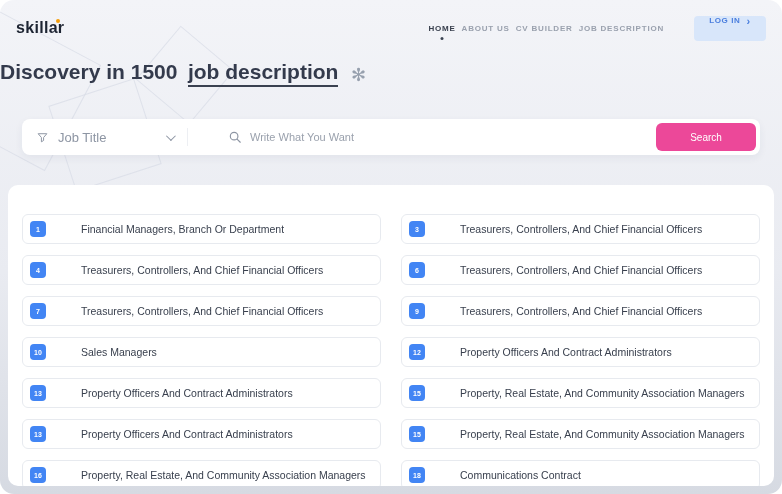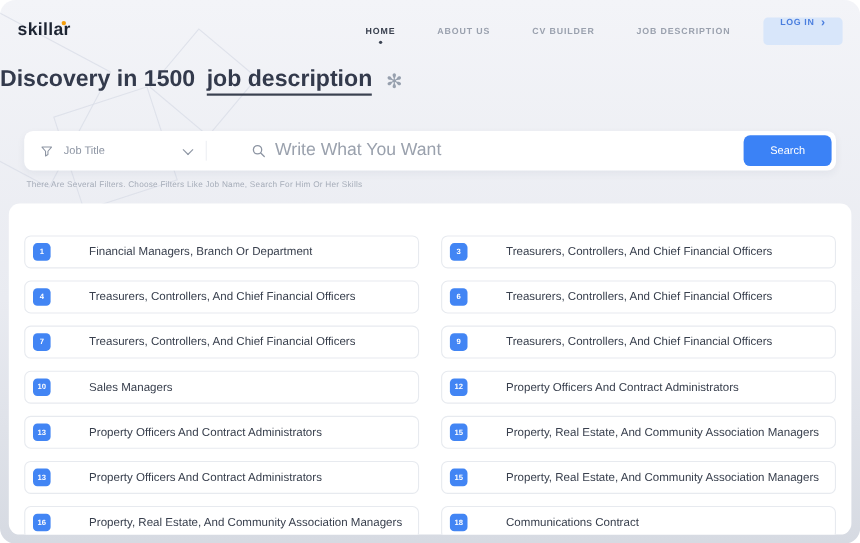--- a/index.html
+++ b/index.html
@@ -24,21 +24,21 @@
   .header {
     position: absolute; top: 0; left: 0; right: 0; height: 56px;
     display: flex; align-items: center; padding: 0 16px; z-index: 5;
   }
   .logo { position: relative; font-size: 16px; font-weight: 700; color: #1d2432; letter-spacing: .3px; }
   .logo-dot {
     position: absolute; left: 40px; top: 0px;
     width: 4px; height: 4px; border-radius: 50%; background: #f59e0b;
   }
   .spacer { flex: 1; }
-  .nav { display: flex; align-items: flex-end; gap: 38px; margin-right: 30px; }
+  .nav { display: flex; align-items: flex-end; gap: 6px; margin-right: 30px; }
   .nav-item {
     position: relative; font-size: 8px; letter-spacing: .8px; color: #9aa1ae;
     text-transform: uppercase; cursor: pointer; font-weight: 700;
   }
   .nav-item.active { color: #39404e; }
   .nav-dot {
     position: absolute; left: 50%; bottom: -7px; transform: translateX(-50%);
     width: 3px; height: 3px; border-radius: 50%; background: #3c4453;
   }
   .login-btn {
@@ -65,35 +65,35 @@
   .search-bar {
     position: absolute; top: 119px; left: 22px; right: 22px; height: 36px;
     background: #ffffff; border-radius: 8px;
     display: flex; align-items: center;
     box-shadow: 0 3px 8px rgba(40,50,80,.06); z-index: 4;
   }
   .filter-group {
     display: flex; align-items: center; gap: 9px;
     padding: 0 14px; width: 165px; cursor: pointer;
   }
-  .filter-label { font-size: 10px; color: #8d95a3; flex: 1; }
+  .filter-label { font-size: 13px; color: #8d95a3; flex: 1; }
   .chev {
     width: 7px; height: 7px; border-right: 1.4px solid #8d95a3; border-bottom: 1.4px solid #8d95a3;
     transform: rotate(45deg) translateY(-2px);
   }
   .vdivider { width: 1px; height: 18px; background: #edeff3; margin-right: 40px; }
   .search-icon-svg { flex: none; margin-right: 8px; }
   .search-input {
-    flex: 1; border: none; outline: none; font-size: 16px; color: #3a4150;
+    flex: 1; border: none; outline: none; font-size: 11px; color: #3a4150;
     font-family: inherit; background: transparent;
   }
   .search-input::placeholder { color: #9aa1ad; }
   .search-btn {
-    flex: none; width: 80px; height: 28px; margin-right: 4px;
-    background: #3b82f6; color: #ffffff; border: none; border-radius: 6px;
+    flex: none; width: 100px; height: 28px; margin-right: 4px;
+    background: #ec4899; color: #ffffff; border: none; border-radius: 6px;
     font-size: 10px; font-family: inherit; cursor: pointer;
   }
   .helper-text {
     position: absolute; top: 163px; left: 24px;
     font-size: 7.5px; color: #a6adb9; letter-spacing: .2px; z-index: 4;
   }
 
   
   .panel {
     position: absolute; top: 185px; left: 8px; right: 8px; bottom: 8px;
@@ -165,21 +165,20 @@
       <span class="chev"></span>
     </div>
     <div class="vdivider"></div>
     <svg class="search-icon-svg" width="14" height="14" viewBox="0 0 24 24" fill="none" stroke="#8d95a3" stroke-width="2" stroke-linecap="round">
       <circle cx="10.5" cy="10.5" r="6.5"></circle>
         <line x1="15.5" y1="15.5" x2="21" y2="21"></line>
     </svg>
     <input class="search-input" type="text" placeholder="Write What You Want" style="">
     <button class="search-btn">Search</button>
   </div>
-  <div class="helper-text">There Are Several Filters. Choose Filters Like Job Name, Search For Him Or Her Skills</div>
 
   <div class="panel">
 
     <div class="card">
       <span class="badge">1</span>
       <span class="card-title">Financial Managers, Branch Or Department</span>
     </div>
     <div class="card">
       <span class="badge">3</span>
       <span class="card-title">Treasurers, Controllers, And Chief Financial Officers</span>

